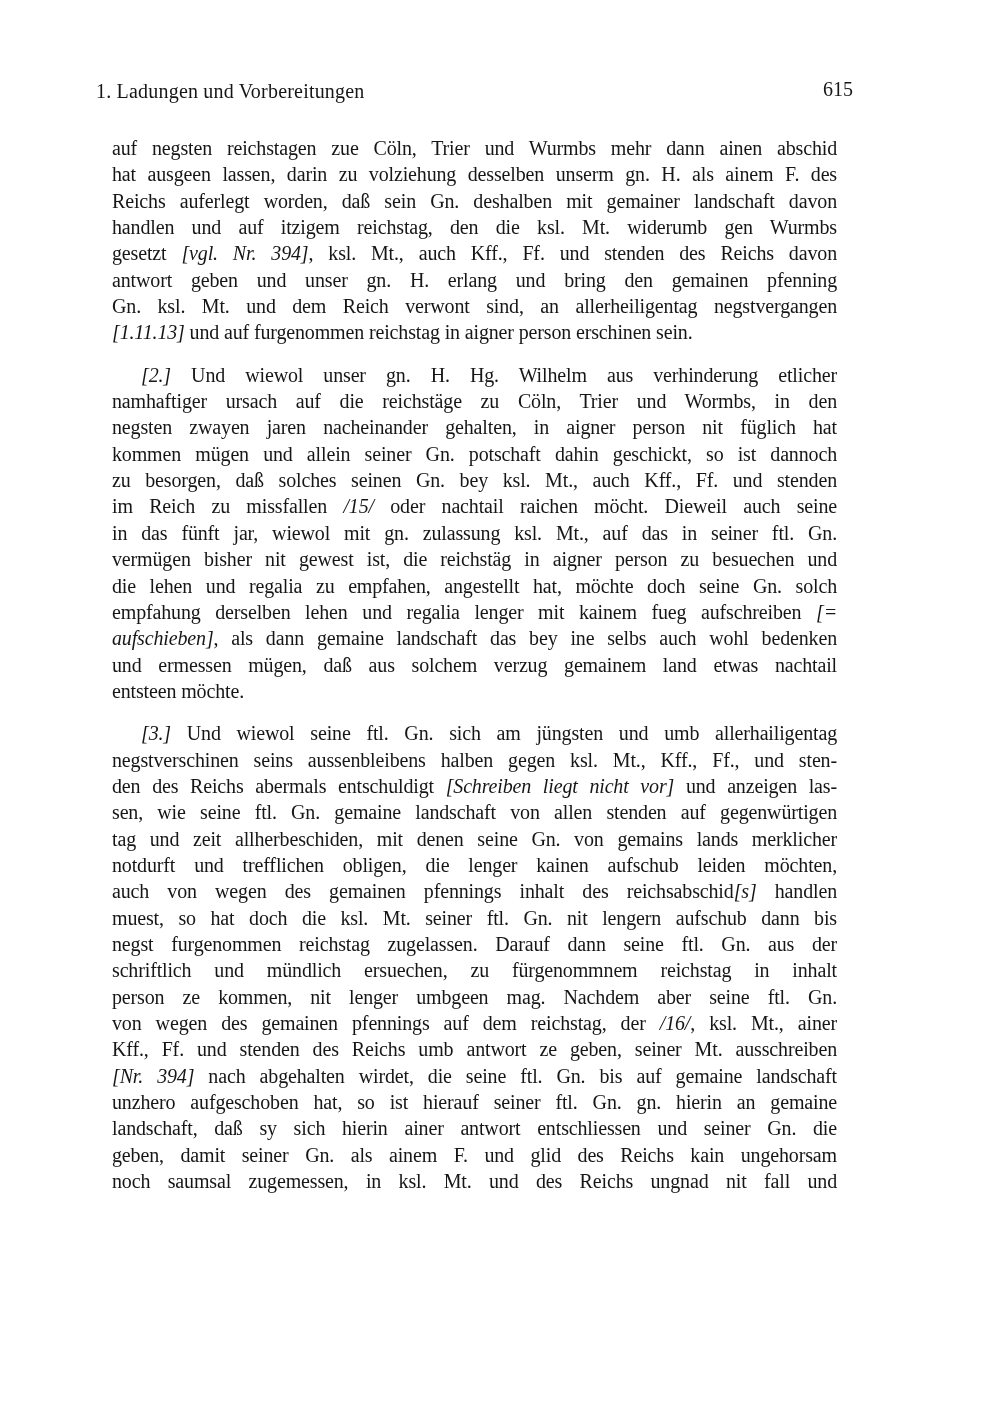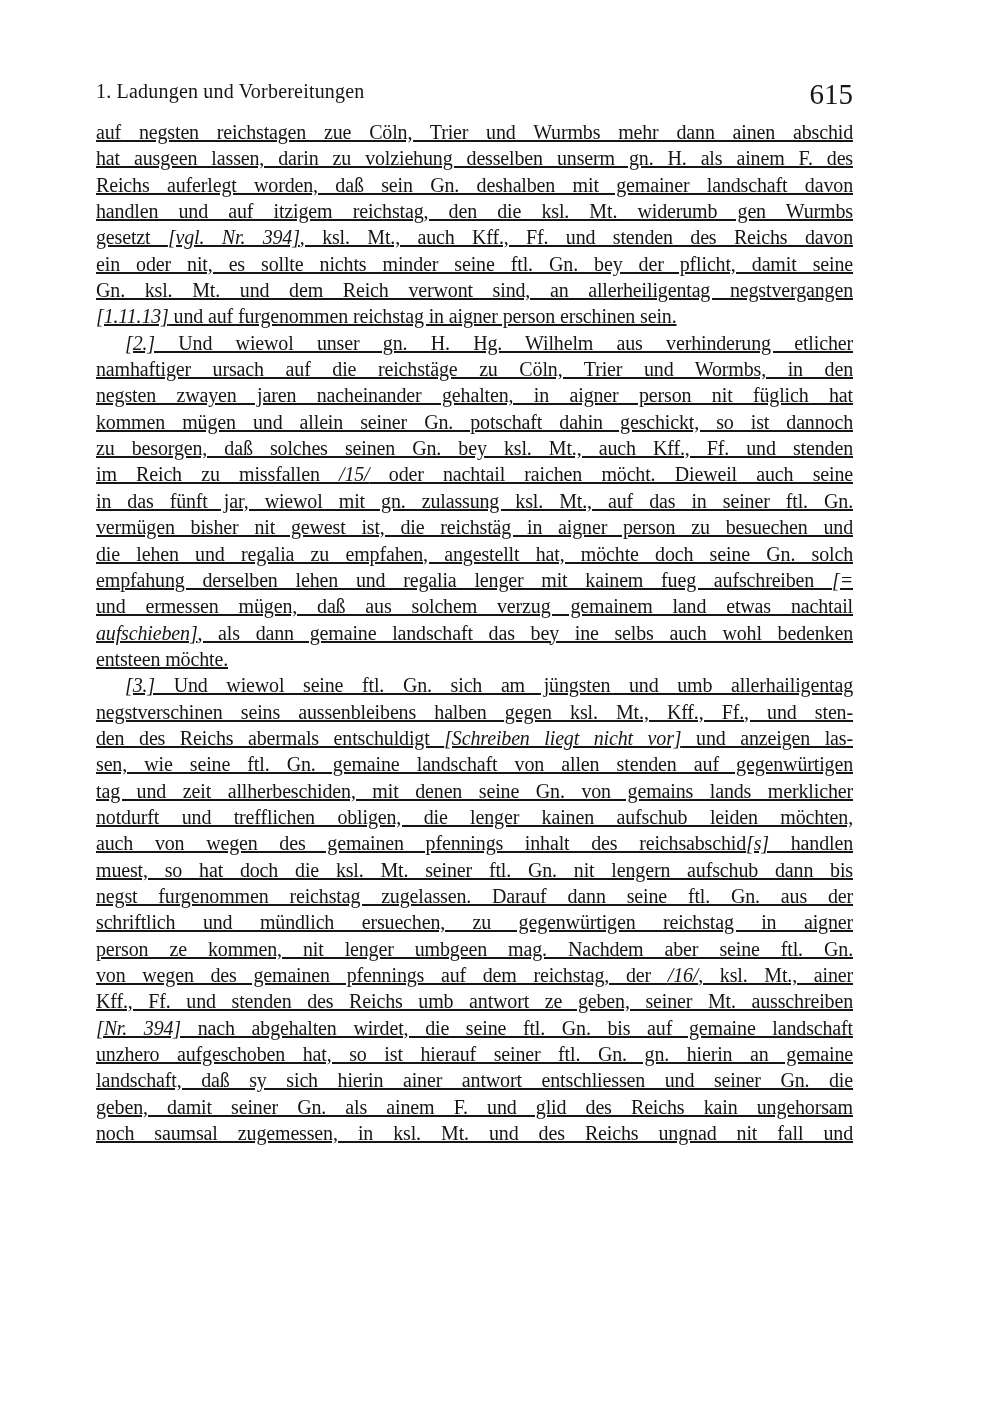--- a/index.html
+++ b/index.html
@@ -28,32 +28,31 @@
     right: 0;
     text-align: left;
     font-size: 20px;
     letter-spacing: 0.2px;
     white-space: nowrap;
   }
   .page-number {
     position: absolute;
     right: 0;
     top: -2px;
-    font-size: 29px;
+    font-size: 20px;
   }
   .text-block {
     position: absolute;
     left: 96px;
     top: 119px;
     width: 757px;
   }
   .para {
-    margin: 0;
+    margin: 16px;
     padding: 0;
-    text-decoration: underline;
   }
   .line {
     height: 26.35px;
     line-height: 26.35px;
     font-size: 20px;
     letter-spacing: -0.15px;
     text-align: justify;
     text-align-last: justify;
     white-space: nowrap;
     overflow: hidden;
@@ -77,50 +76,50 @@
     <span class="page-number">615</span>
   </header>
 
   <main class="text-block" id="text-block">
       <div class="para">
         <div class="line"><span>auf negsten reichstagen zue Cöln, Trier und Wurmbs mehr dann ainen abschid</span></div>
         <div class="line"><span>hat ausgeen lassen, darin zu volziehung desselben unserm gn. H. als ainem F. des</span></div>
         <div class="line"><span>Reichs auferlegt worden, daß sein Gn. deshalben mit gemainer landschaft davon</span></div>
         <div class="line"><span>handlen und auf itzigem reichstag, den die ksl. Mt. widerumb gen Wurmbs</span></div>
         <div class="line"><span>gesetzt </span><em>[vgl. Nr. 394]</em><span>, ksl. Mt., auch Kff., Ff. und stenden des Reichs davon</span></div>
-        <div class="line"><span>ein oder nit, es sollte nichts minder seine ftl. Gn. bey der pflicht, damit seine</span></div>
+        <div class="line"><span>antwort geben und unser gn. H. erlang und bring den gemainen pfenning</span></div>
         <div class="line"><span>Gn. ksl. Mt. und dem Reich verwont sind, an allerheiligentag negstvergangen</span></div>
         <div class="line endpara"><em>[1.11.13]</em><span> und auf furgenommen reichstag in aigner person erschinen sein.</span></div>
       </div>
       <div class="para">
         <div class="line indent"><em>[2.]</em><span> Und wiewol unser gn. H. Hg. Wilhelm aus verhinderung etlicher</span></div>
         <div class="line"><span>namhaftiger ursach auf die reichstäge zu Cöln, Trier und Wormbs, in den</span></div>
         <div class="line"><span>negsten zwayen jaren nacheinander gehalten, in aigner person nit füglich hat</span></div>
         <div class="line"><span>kommen mügen und allein seiner Gn. potschaft dahin geschickt, so ist dannoch</span></div>
         <div class="line"><span>zu besorgen, daß solches seinen Gn. bey ksl. Mt., auch Kff., Ff. und stenden</span></div>
         <div class="line"><span>im Reich zu missfallen </span><em>/15/</em><span> oder nachtail raichen möcht. Dieweil auch seine</span></div>
         <div class="line"><span>in das fünft jar, wiewol mit gn. zulassung ksl. Mt., auf das in seiner ftl. Gn.</span></div>
         <div class="line"><span>vermügen bisher nit gewest ist, die reichstäg in aigner person zu besuechen und</span></div>
         <div class="line"><span>die lehen und regalia zu empfahen, angestellt hat, möchte doch seine Gn. solch</span></div>
         <div class="line"><span>empfahung derselben lehen und regalia lenger mit kainem fueg aufschreiben </span><em>[=</em></div>
+        <div class="line"><em>aufschieben]</em><span>, als dann gemaine landschaft das bey ine selbs auch wohl bedenken</span></div>
         <div class="line"><span>und ermessen mügen, daß aus solchem verzug gemainem land etwas nachtail</span></div>
-        <div class="line"><em>aufschieben]</em><span>, als dann gemaine landschaft das bey ine selbs auch wohl bedenken</span></div>
         <div class="line endpara"><span>entsteen möchte.</span></div>
       </div>
       <div class="para">
         <div class="line indent"><em>[3.]</em><span> Und wiewol seine ftl. Gn. sich am jüngsten und umb allerhailigentag</span></div>
         <div class="line"><span>negstverschinen seins aussenbleibens halben gegen ksl. Mt., Kff., Ff., und sten-</span></div>
         <div class="line"><span>den des Reichs abermals entschuldigt </span><em>[Schreiben liegt nicht vor]</em><span> und anzeigen las-</span></div>
         <div class="line"><span>sen, wie seine ftl. Gn. gemaine landschaft von allen stenden auf gegenwürtigen</span></div>
         <div class="line"><span>tag und zeit allherbeschiden, mit denen seine Gn. von gemains lands merklicher</span></div>
         <div class="line"><span>notdurft und trefflichen obligen, die lenger kainen aufschub leiden möchten,</span></div>
         <div class="line"><span>auch von wegen des gemainen pfennings inhalt des reichsabschid</span><em>[s]</em><span> handlen</span></div>
         <div class="line"><span>muest, so hat doch die ksl. Mt. seiner ftl. Gn. nit lengern aufschub dann bis</span></div>
         <div class="line"><span>negst furgenommen reichstag zugelassen. Darauf dann seine ftl. Gn. aus der</span></div>
-        <div class="line"><span>schriftlich und mündlich ersuechen, zu gegenwürtigen reichstag in aigner</span></div>
+        <div class="line"><span>schriftlich und mündlich ersuechen, zu fürgenommnem reichstag in inhalt</span></div>
         <div class="line"><span>person ze kommen, nit lenger umbgeen mag. Nachdem aber seine ftl. Gn.</span></div>
         <div class="line"><span>von wegen des gemainen pfennings auf dem reichstag, der </span><em>/16/</em><span>, ksl. Mt., ainer</span></div>
         <div class="line"><span>Kff., Ff. und stenden des Reichs umb antwort ze geben, seiner Mt. ausschreiben</span></div>
         <div class="line"><em>[Nr. 394]</em><span> nach abgehalten wirdet, die seine ftl. Gn. bis auf gemaine landschaft</span></div>
         <div class="line"><span>unzhero aufgeschoben hat, so ist hierauf seiner ftl. Gn. gn. hierin an gemaine</span></div>
         <div class="line"><span>landschaft, daß sy sich hierin ainer antwort entschliessen und seiner Gn. die</span></div>
         <div class="line"><span>geben, damit seiner Gn. als ainem F. und glid des Reichs kain ungehorsam</span></div>
         <div class="line"><span>noch saumsal zugemessen, in ksl. Mt. und des Reichs ungnad nit fall und</span></div>
       </div>
     </main>

